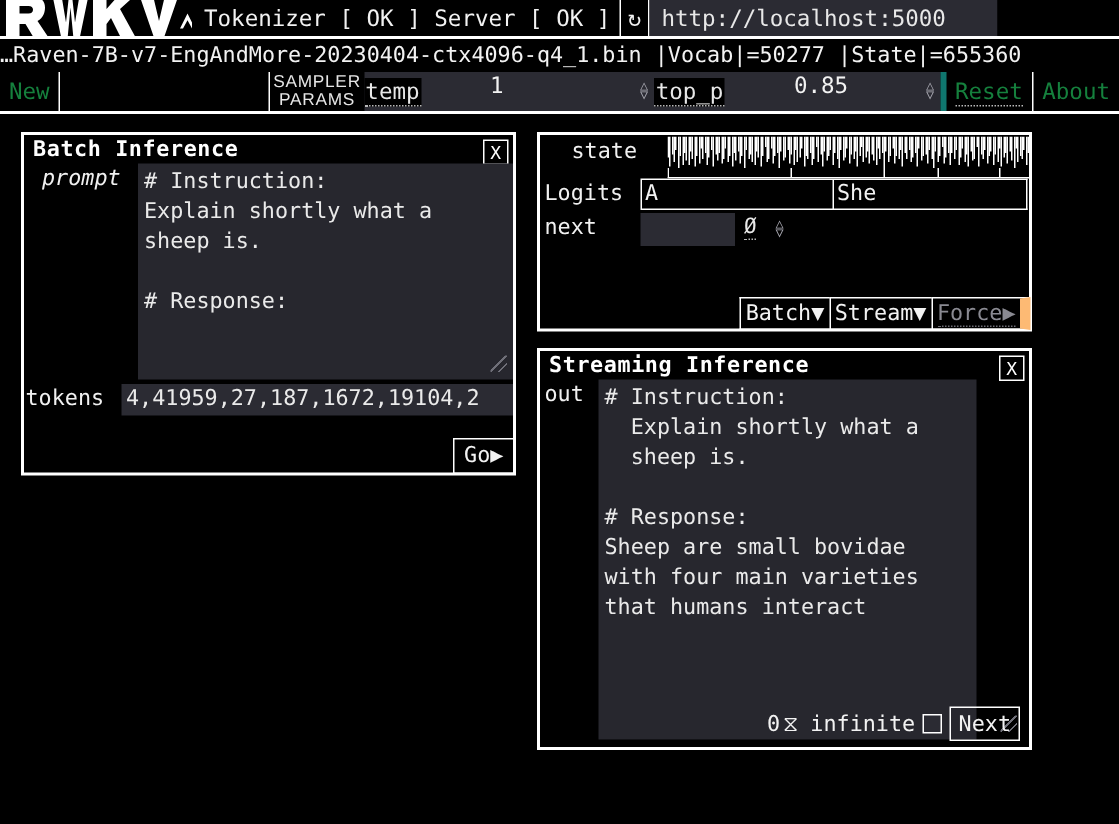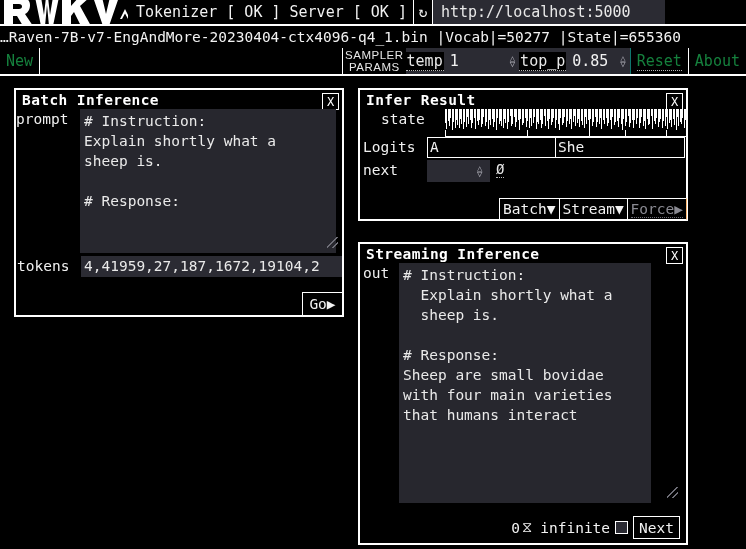--- a/index.html
+++ b/index.html
@@ -77,23 +77,24 @@
   .tb-btn.first { border-left: none; }
   .tb-btn.last { border-right: none; }
   .tb-gap { flex: 1 1 auto; border-right: 1px solid #fff; box-sizing: border-box;}
   .sampler-label {
     display: flex; flex-direction: column; align-items: center; justify-content: center;
     font-family: "Liberation Sans", sans-serif;
     font-size: 11.5px; line-height: 12px; color: #e6e6e6;
     padding: 0 2px; letter-spacing: .5px;
   }
   .param {
-    display: flex; align-items: center;
+    display: flex; 
     background: #2b2b33;
     box-sizing: border-box;
+    gap: 40px;
   }
   .param .pname {
     font-size: 15px; color: #e8e8e8;
     border-bottom: 1px dotted #b9b9b9;
     background: #000; padding: 0 1px;
     align-self: center;
   }
   .param .pval {
     font-size: 15px; color: #f2f2f2; padding: 0 4px 0 6px;
     min-width: 56px;
@@ -175,21 +176,21 @@
   }
   .logitsep { border-bottom: 1px solid #fff; }
 
   .btnrow { position: absolute; display: flex; margin-top: 40px; }
   .btnrow .b {
     border: 1px solid #fff; border-right: none;
     font-size: 14.5px; color: #f2f2f2;
     display: flex; align-items: center; justify-content: center;
     padding: 0 3px; box-sizing: border-box; height: 22px;
   }
-  .btnrow .b.lastb { border-right: 1px solid #fdba74; }
+  .btnrow .b.lastb { border-right: 7px solid #fdba74; }
   .b.dim { color: #8a8a92; }
   .b.dim .underdot { border-bottom: 1px dotted #6d6d75; }
 
   .checkbox {
     width: 13px; height: 13px; border: 1.5px solid #fff; background: #2b2b33;
     box-sizing: border-box; display: inline-block;
   }
   .footrow {
     position: absolute; display: flex; align-items: center; gap: 5px;
     font-size: 14.5px; color: #f2f2f2;
@@ -245,50 +246,49 @@
         </span>
     </div>
     <div class="param tp">
       <span class="pname">top_p</span>
       <span class="pval">0.85</span>
       <span class="spin">
           <span class="up"></span>
           <span class="dn"></span>
         </span>
     </div>
-    <div class="tb-btn" style="border-left:1px solid #0f766e">
+    <div class="tb-btn" style="border-left:4px solid #0f766e">
         <span class="underdot">Reset</span>
       </div>
     <div class="tb-btn last">About</div>
   </div>
 
   <div class="panel" style="left:14px; top:88px; width:330px; height:229px;">
     <div class="panel-title">Batch Inference</div>
     <div class="close-x">X</div>
 
     <div class="row" style="margin-top:1px;">
-      <div class="rowlabel" style="width:64px; padding-left:0;">prompt</div>
+      <div class="rowlabel" style="width:64px; padding-left:12px;font-style:italic;">prompt</div>
       <div class="ta" style="width:256px; height:144px;"># Instruction:
 Explain shortly what a
 sheep is.
 
 # Response:</div>
       <div class="grip" style="right:4px; top:147px; position:absolute;"></div>
     </div>
 
     <div class="row" style="margin-top:3px;">
       <div class="rowlabel" style="width:64px; padding-left:1px;">tokens</div>
       <div class="onelineinput" style="width:262px;">4,41959,27,187,1672,19104,2</div>
     </div>
 
     <div class="gobtn" style="right:-1px; bottom:-1px; width:41px; height:24px;">Go▶</div>
   </div>
 
   <div class="panel" style="left:358px; top:88px; width:330px; height:133px;">
-    <div class="panel-title">Infer Result</div>
     <div class="close-x">X</div>
 
     <div class="row" style="margin-top:1px;">
       <div class="rowlabel" style="width:64px; padding-left:21px;">state</div>
       <div class="statebars" id="statebars" style="width:258px; height:27px;">
           <i style="left:0px;height:14px;"></i>
           <i style="left:1px;height:20px;"></i>
           <i style="left:3px;height:12px;"></i>
           <i style="left:4px;height:17px;"></i>
           <i style="left:5px;height:9px;"></i>
@@ -504,21 +504,21 @@
 
     <div class="btnrow" style="right:-1px; bottom:-1px;">
       <div class="b">Batch▼</div>
       <div class="b">Stream▼</div>
       <div class="b lastb dim">
           <span class="underdot">Force▶</span>
         </div>
     </div>
   </div>
 
-  <div class="panel" style="left:358px; top:242px; width:330px; height:303px;">
+  <div class="panel" style="left:358px; top:232px; width:330px; height:268px;">
     <div class="panel-title">Streaming Inference</div>
     <div class="close-x">X</div>
 
     <div class="row" style="margin-top:1px;">
       <div class="rowlabel" style="width:36px; padding-left:3px;">out</div>
       <div class="ta" style="width:252px; height:240px;"># Instruction:
   Explain shortly what a
   sheep is.
 
 # Response:

